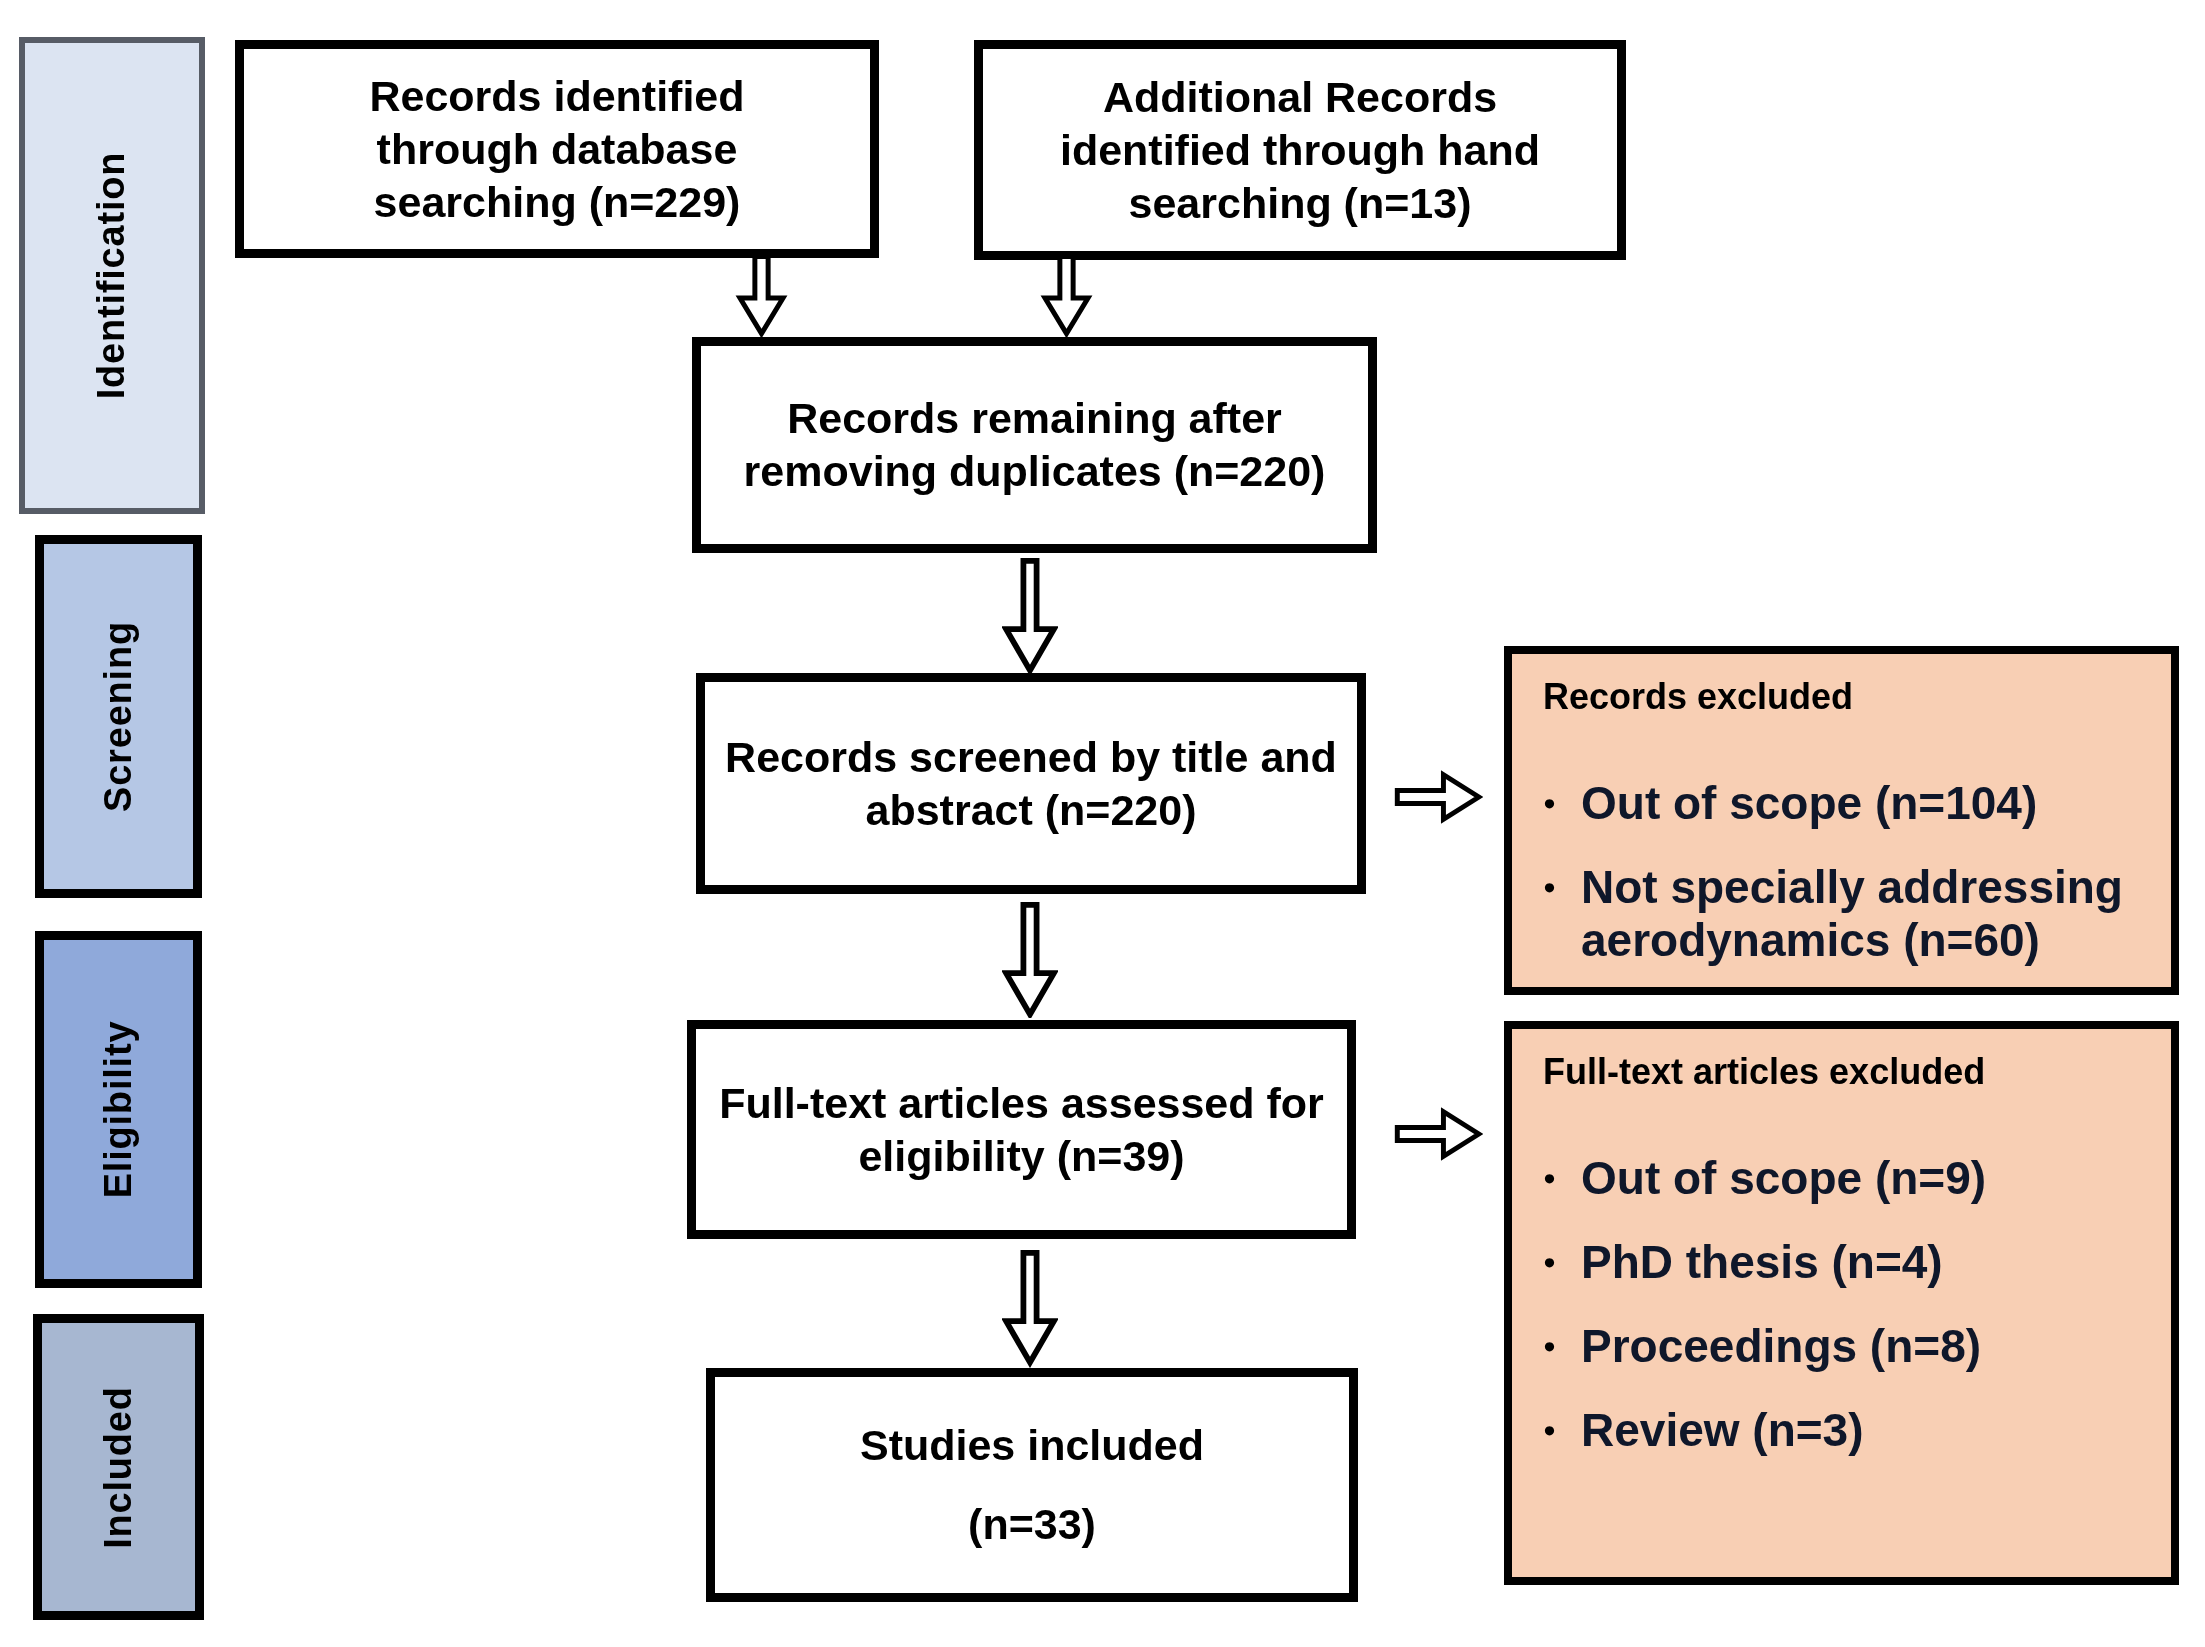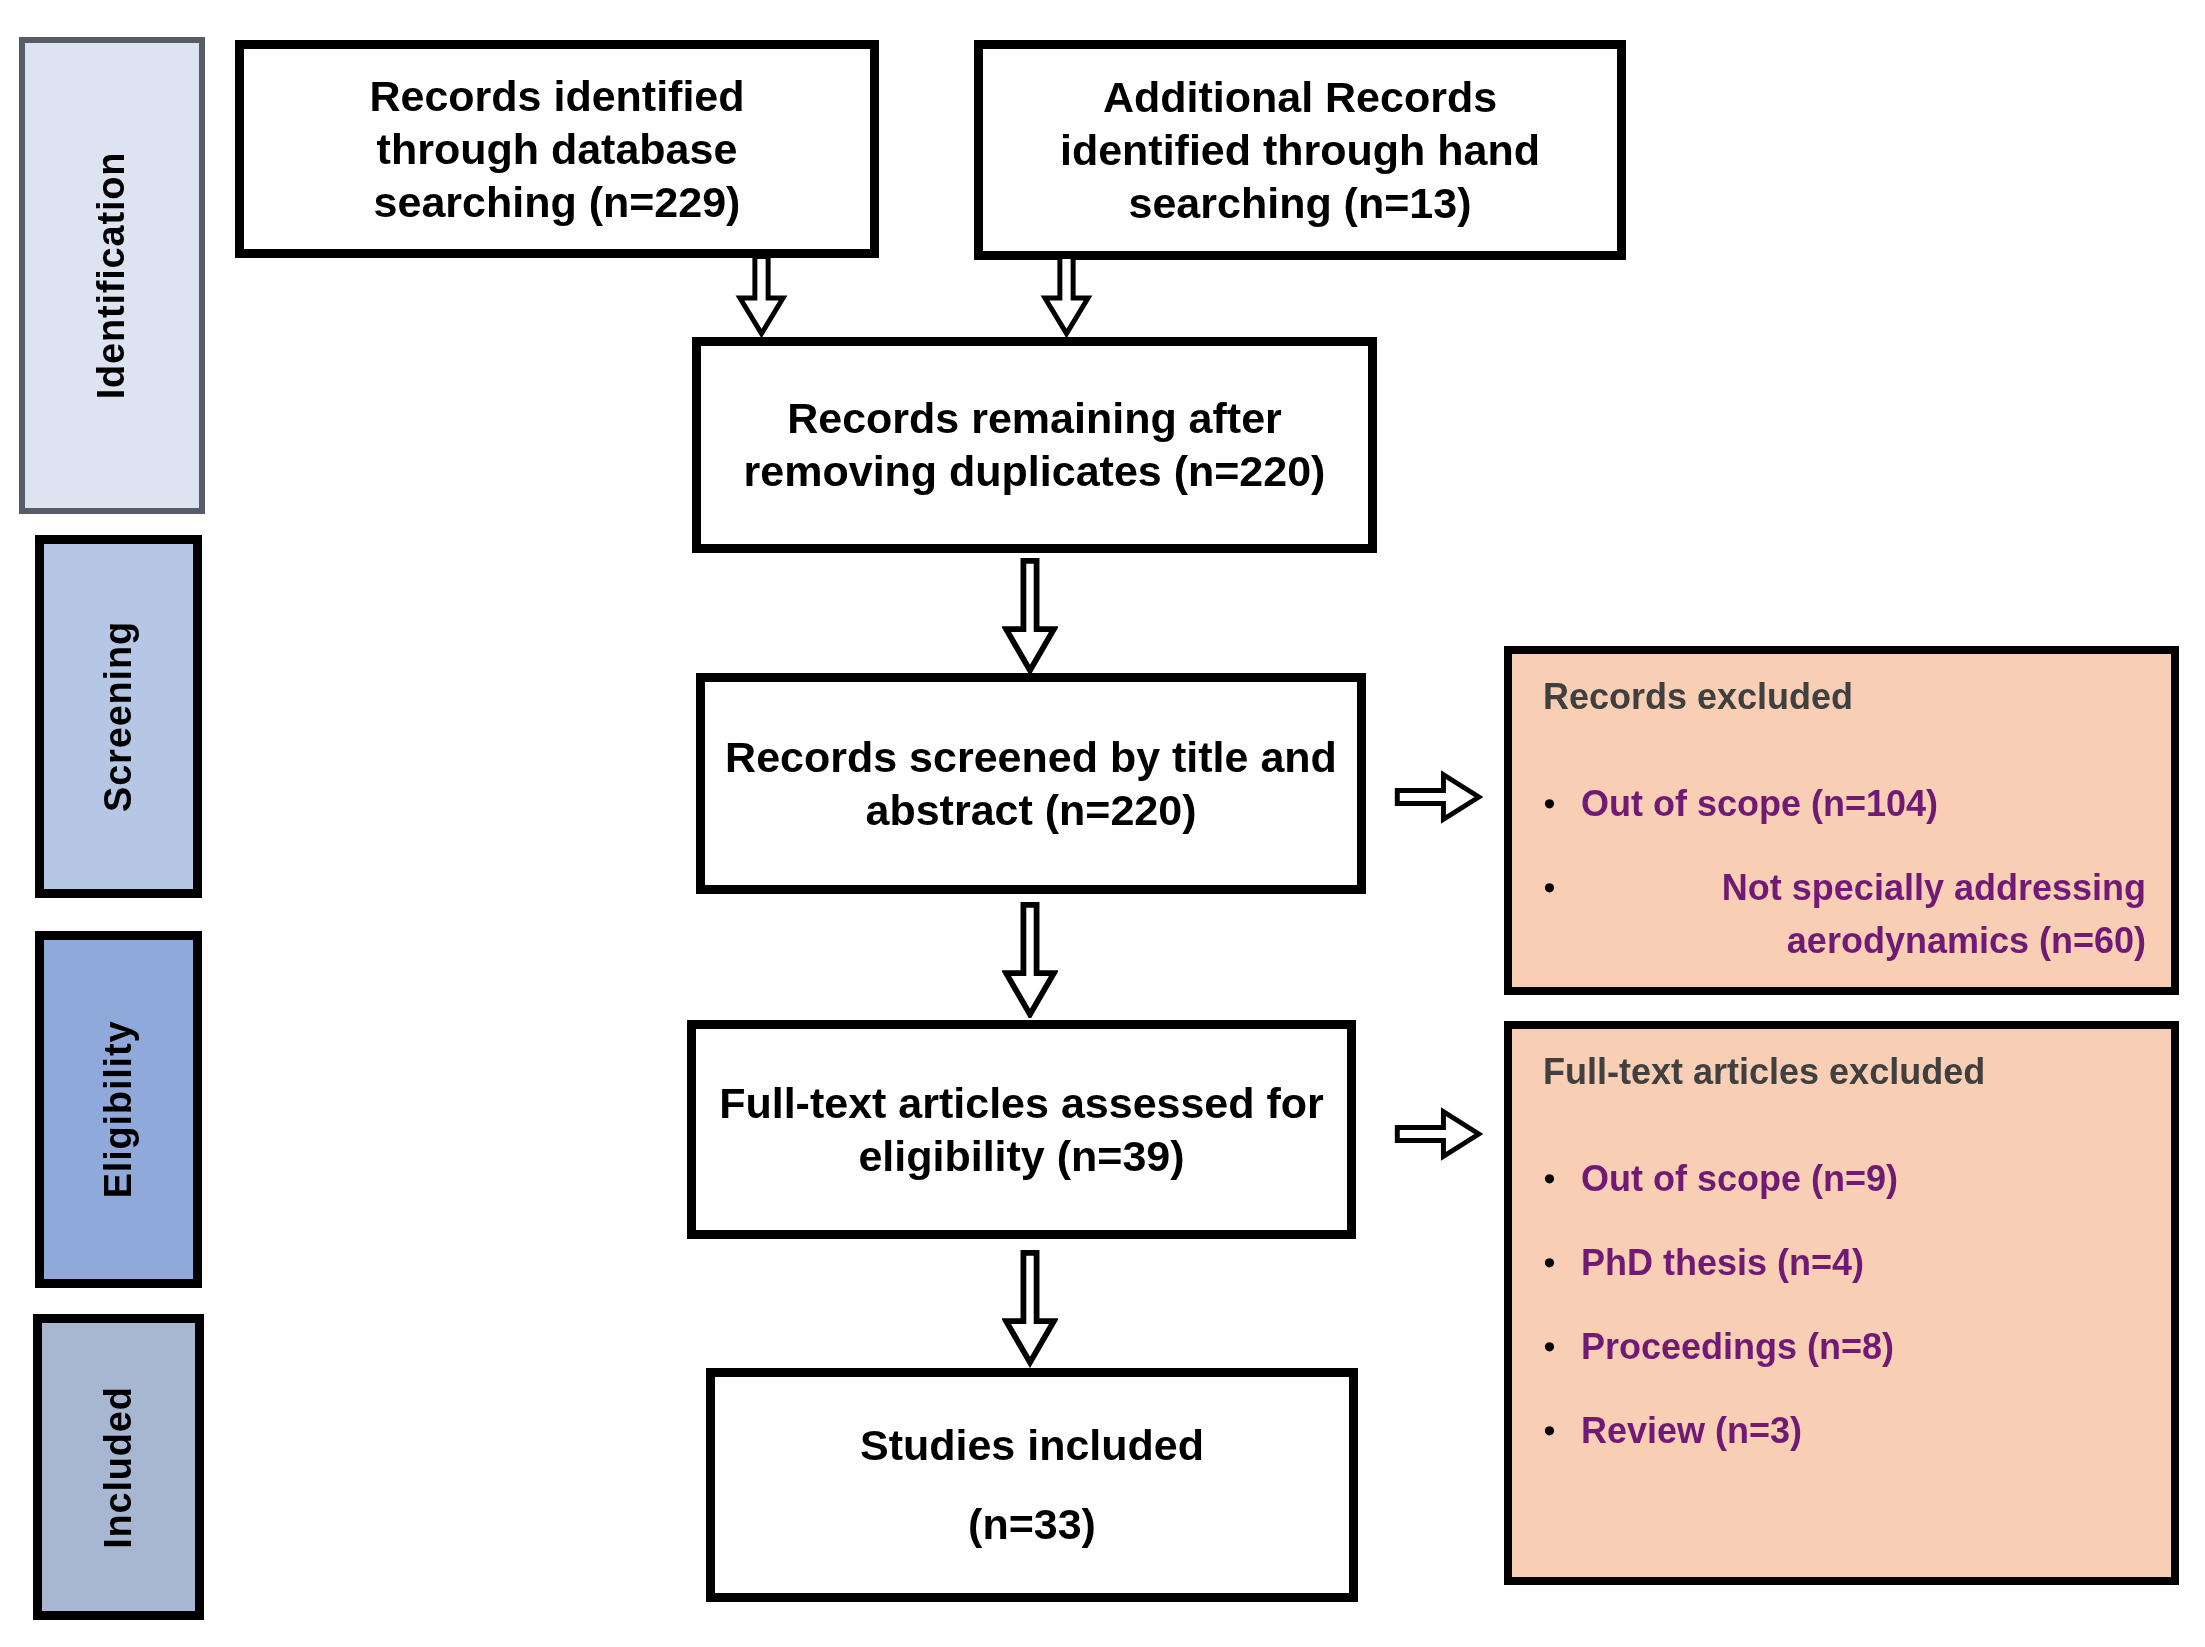--- a/index.html
+++ b/index.html
@@ -85,41 +85,40 @@
     box-sizing: border-box;
     background: #f8cfb4;
     border: 8.3px solid #000000;
     padding: 21.5px 25px 16.5px 31px;
   }
   #exclusion-screening { left: 1504px; top: 646px;  width: 675px; height: 349px; }
   #exclusion-fulltext  { left: 1504px; top: 1021px; width: 675px; height: 564px; }
   .exclusion-title {
     font-size: 36px;
     font-weight: 700;
-    color: #404040;
+    color: #000000;
     margin-bottom: 59px;
   }
   .exclusion-item {
     display: flex;
     align-items: flex-start;
     margin-bottom: 31px;
   }
   .exclusion-item .dot {
     font-size: 21.5px;
     line-height: 53px;
     margin-right: 25px;
     flex: 0 0 auto;
     color: #000000;
   }
   .exclusion-item .item-text {
-    font-size: 36px;
-    font-weight: 700;
-    color: #701a75;
+    font-size: 46px;
+    font-weight: 700;
+    color: #0f172a;
     line-height: 53px;
-    text-align: right;
   }
   
   .arrow { position: absolute; }
   #arrow-merge-db    { left: 735px;  top: 254px;  width: 53px;  height: 83px; }
   #arrow-merge-hand  { left: 1040px; top: 254px;  width: 53px;  height: 83px; }
   #arrow-down-screen { left: 1002px; top: 558px;  width: 56px;  height: 116px; }
   #arrow-down-full   { left: 1002px; top: 902px; width: 56px;  height: 116px; }
   #arrow-down-incl   { left: 1002px; top: 1248px; width: 56px;  height: 120px; }
   #arrow-right-screen{ left: 1394px; top: 769px;  width: 89px; height: 56px; }
   #arrow-right-full  { left: 1394px; top: 1106px; width: 89px; height: 56px; }

